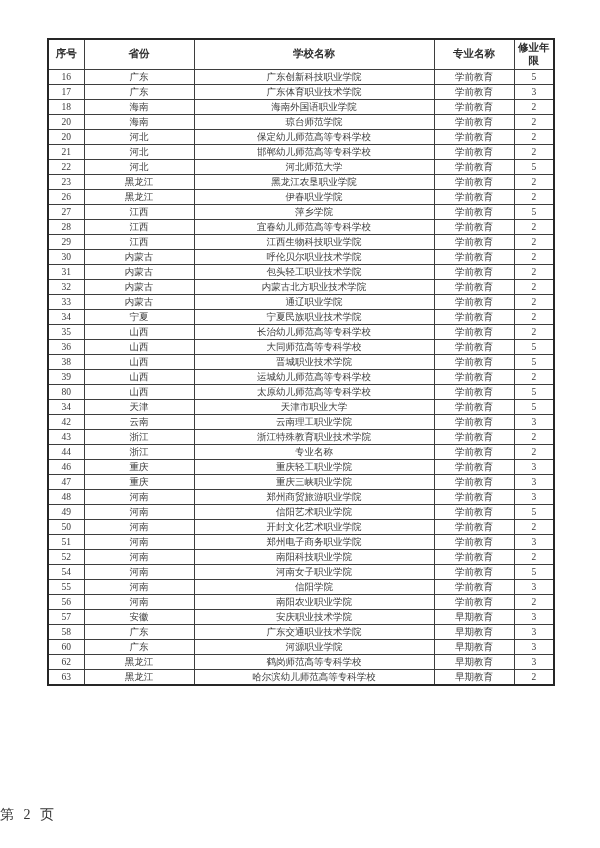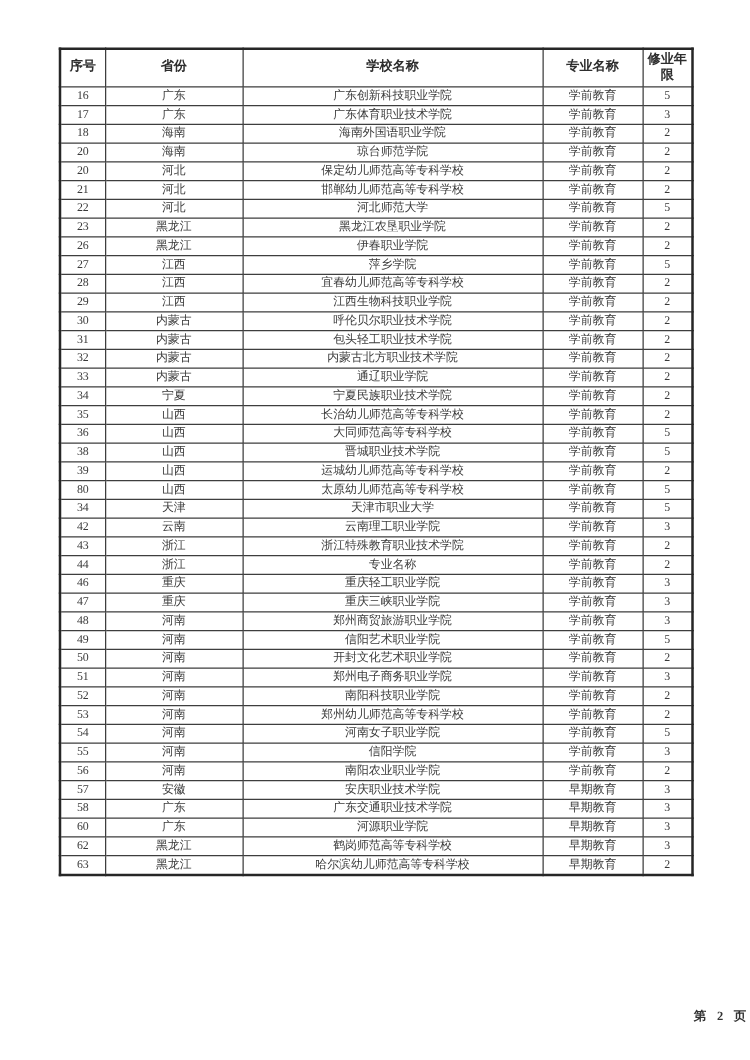--- a/index.html
+++ b/index.html
@@ -45,25 +45,24 @@
     height: 14px;
     line-height: 14px;
     white-space: nowrap;
     overflow: hidden;
   }
   .page-footer {
     position: absolute;
     left: 0;
     right: 0;
     top: 806px;
-    text-align: right;
-    font-size: 10px;
+    text-align: left;
+    font-size: 14px;
     letter-spacing: 3px;
     color: #333333;
-    font-weight: bold;
   }
 </style>
 </head>
 <body>
 
 <div class="page">
 
   <table class="school-table">
     <colgroup>
       <col style="width:36px">
@@ -307,27 +306,20 @@
           <td>3</td>
         </tr>
         <tr>
           <td>52</td>
           <td>河南</td>
           <td>南阳科技职业学院</td>
           <td>学前教育</td>
           <td>2</td>
         </tr>
         <tr>
-          <td>53</td>
-          <td>河南</td>
-          <td>郑州幼儿师范高等专科学校</td>
-          <td>学前教育</td>
-          <td>2</td>
-        </tr>
-        <tr>
           <td>54</td>
           <td>河南</td>
           <td>河南女子职业学院</td>
           <td>学前教育</td>
           <td>5</td>
         </tr>
         <tr>
           <td>55</td>
           <td>河南</td>
           <td>信阳学院</td>

